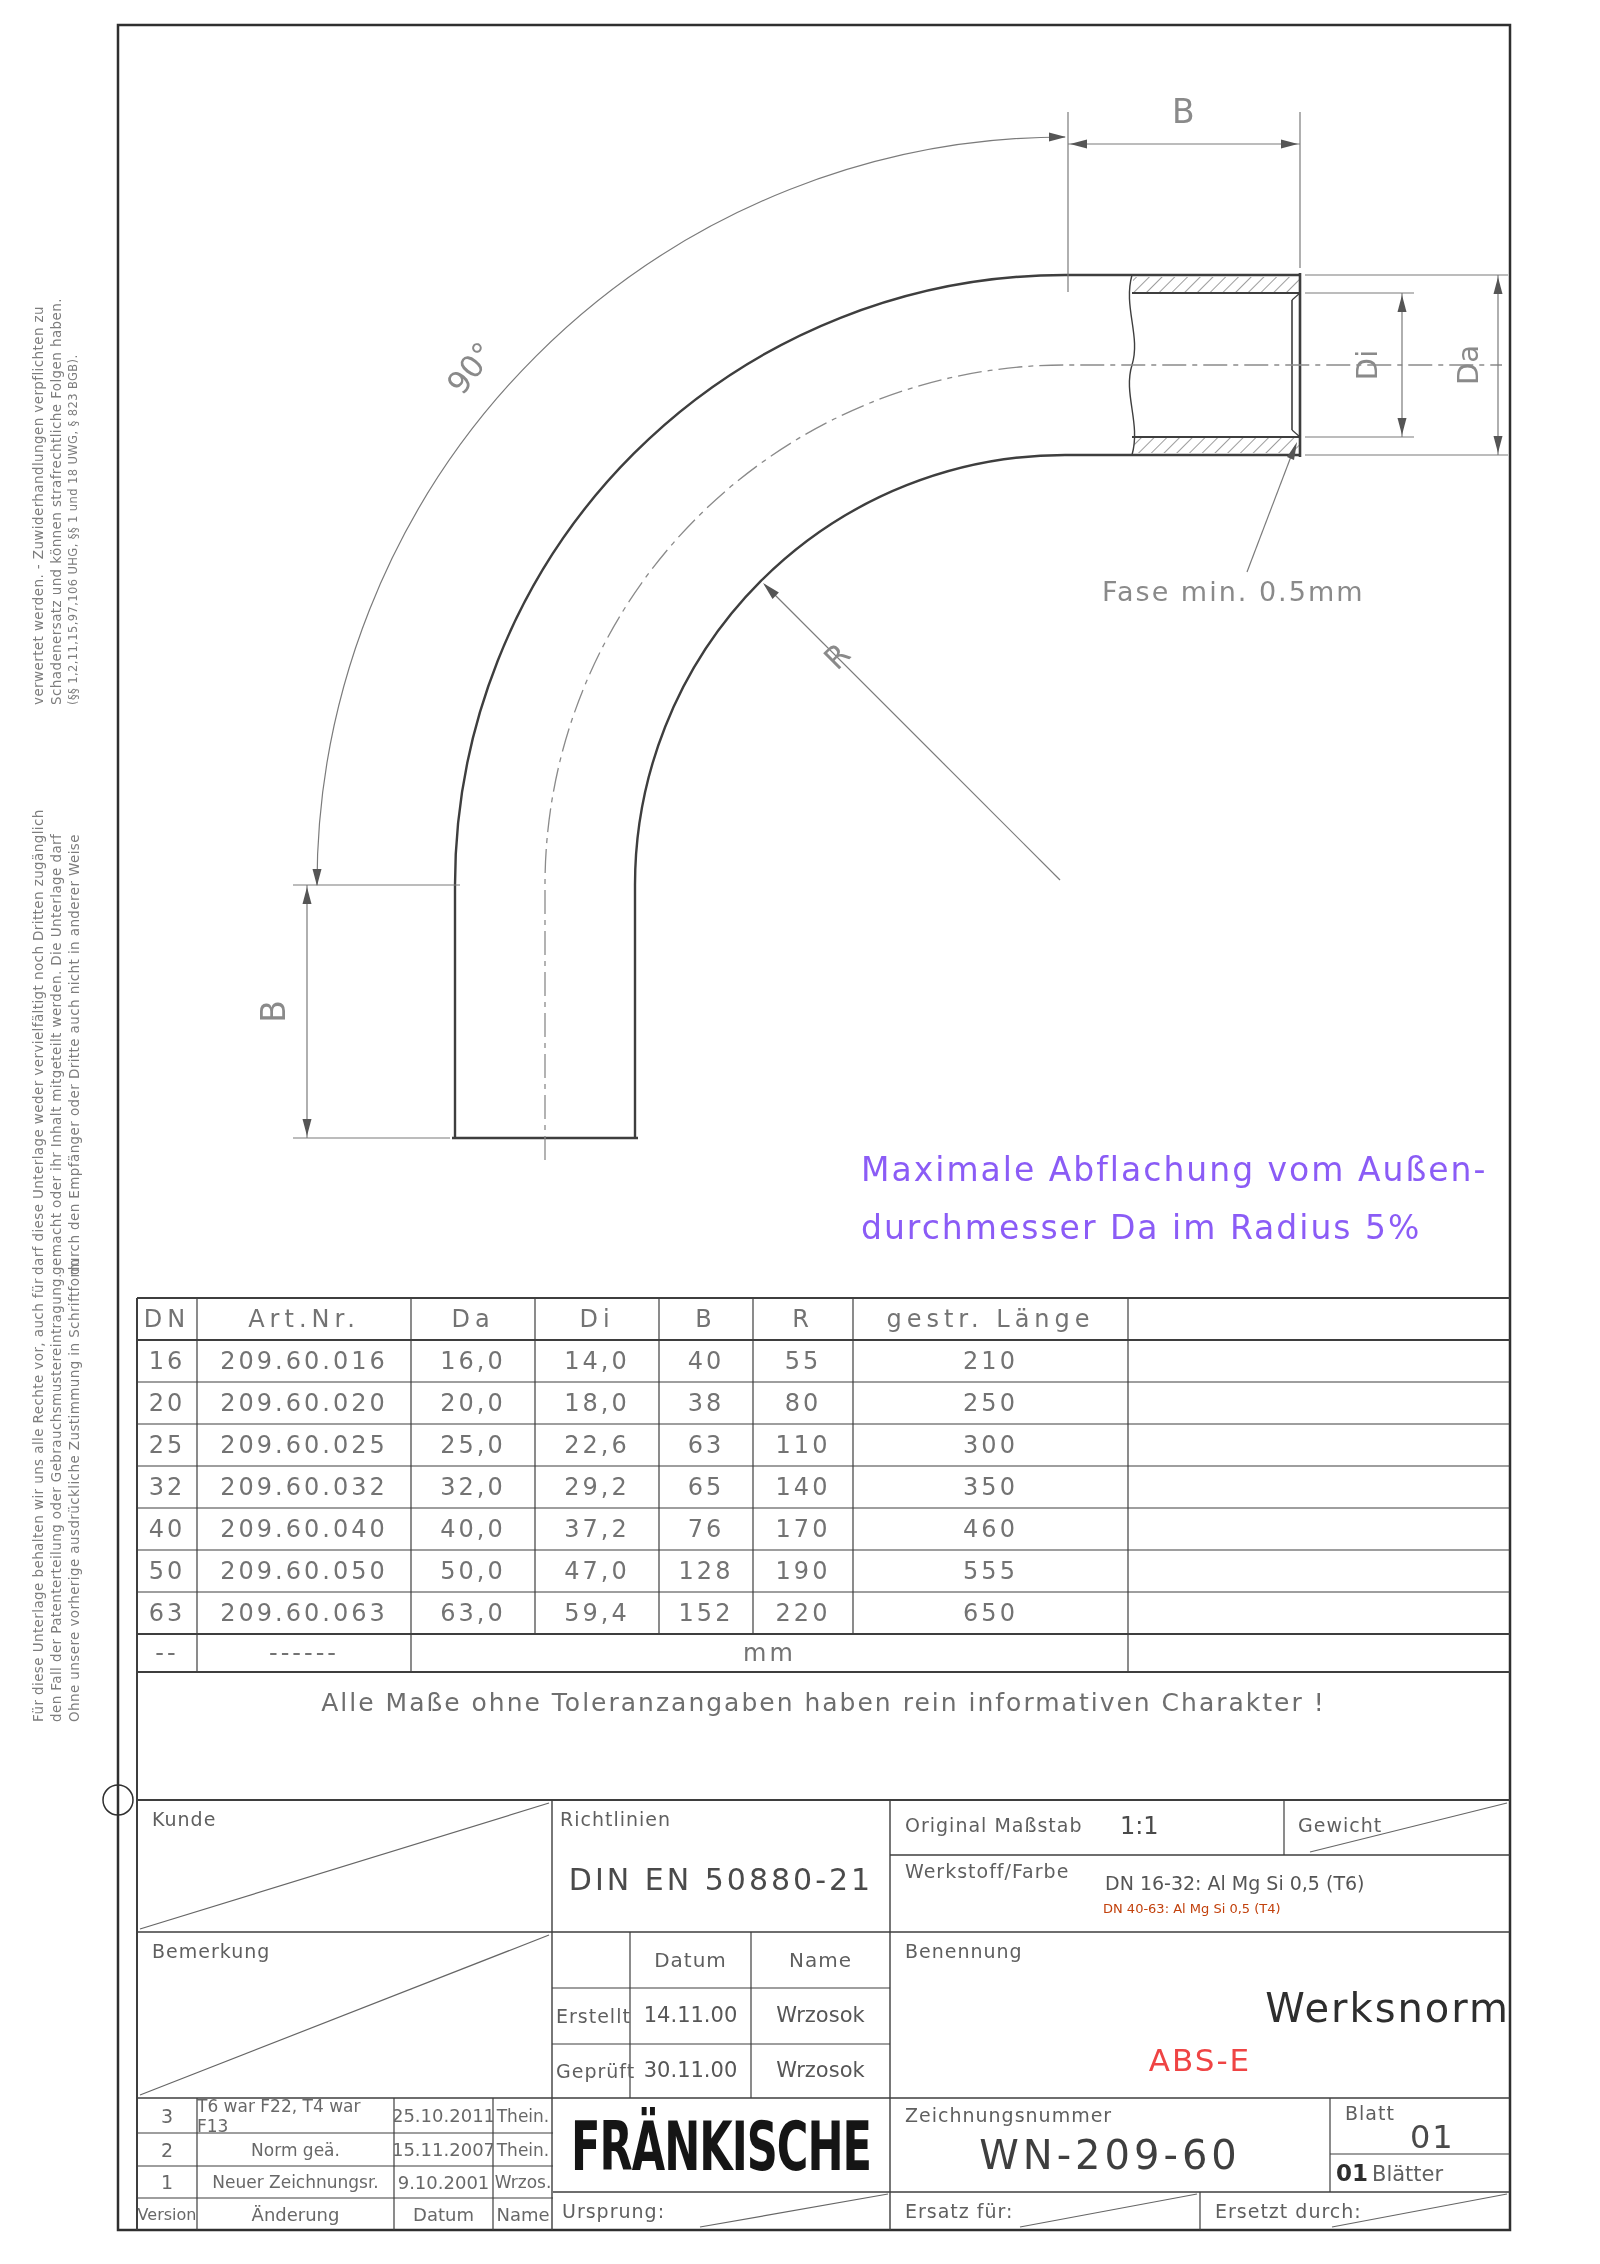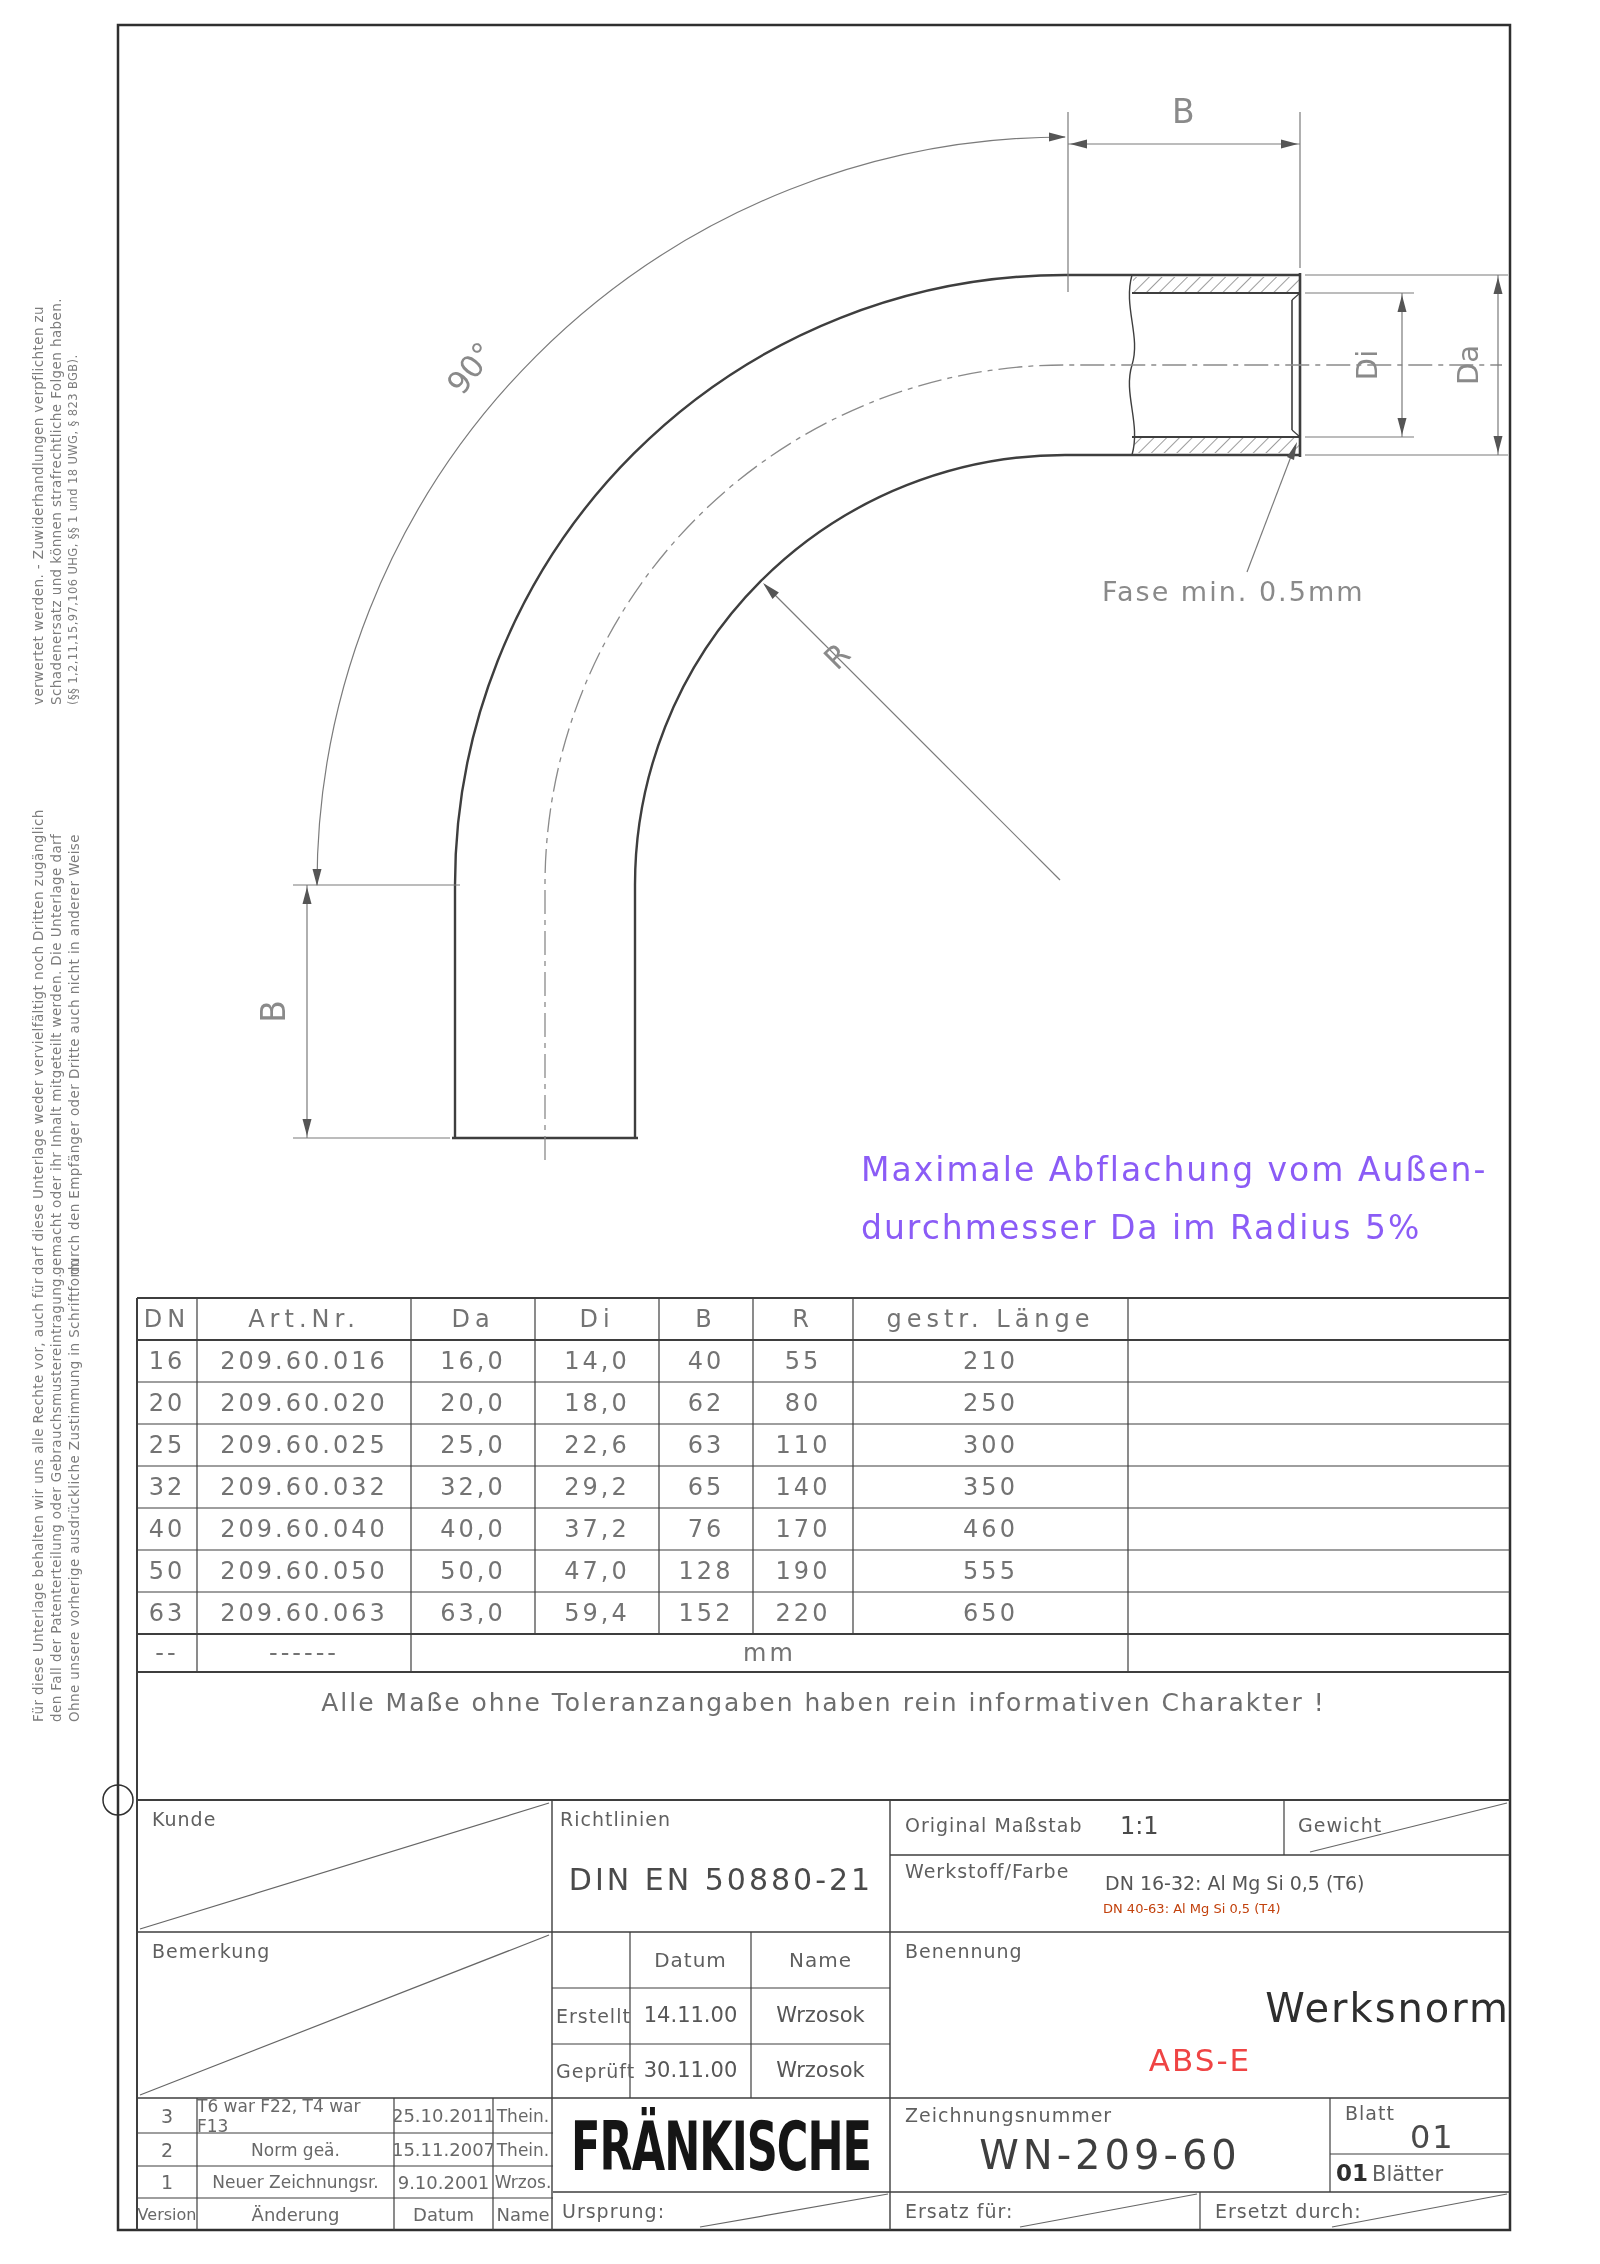--- a/index.html
+++ b/index.html
@@ -189,21 +189,21 @@
       <div class="c">16,0</div>
       <div class="c">14,0</div>
       <div class="c">40</div>
       <div class="c">55</div>
       <div class="c">210</div>
       <div class="c"></div>
       <div class="c">20</div>
       <div class="c">209.60.020</div>
       <div class="c">20,0</div>
       <div class="c">18,0</div>
-      <div class="c">62</div>
+      <div class="c">38</div>
       <div class="c">80</div>
       <div class="c">250</div>
       <div class="c"></div>
       <div class="c">25</div>
       <div class="c">209.60.025</div>
       <div class="c">25,0</div>
       <div class="c">22,6</div>
       <div class="c">63</div>
       <div class="c">110</div>
       <div class="c">300</div>

